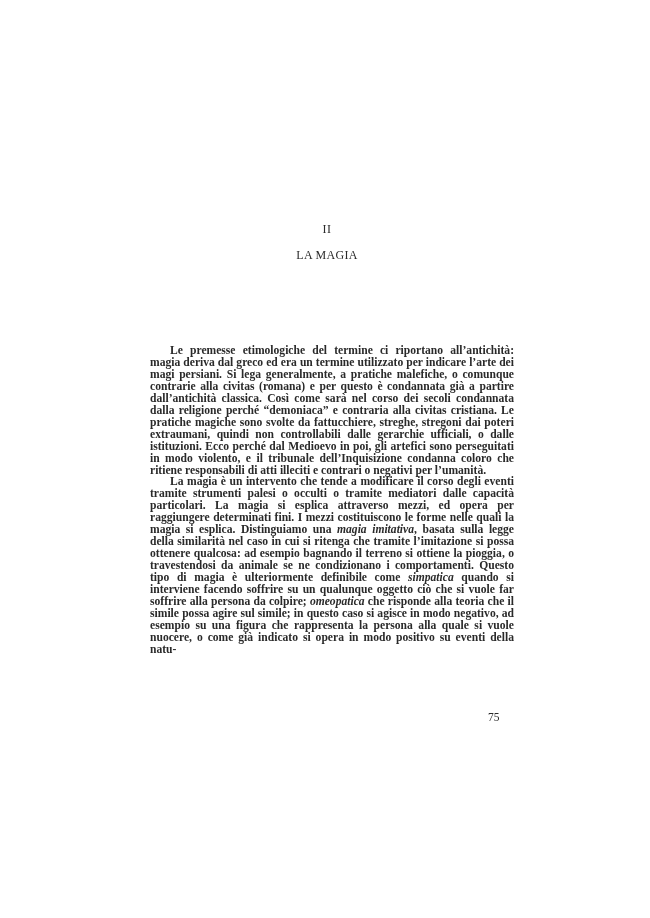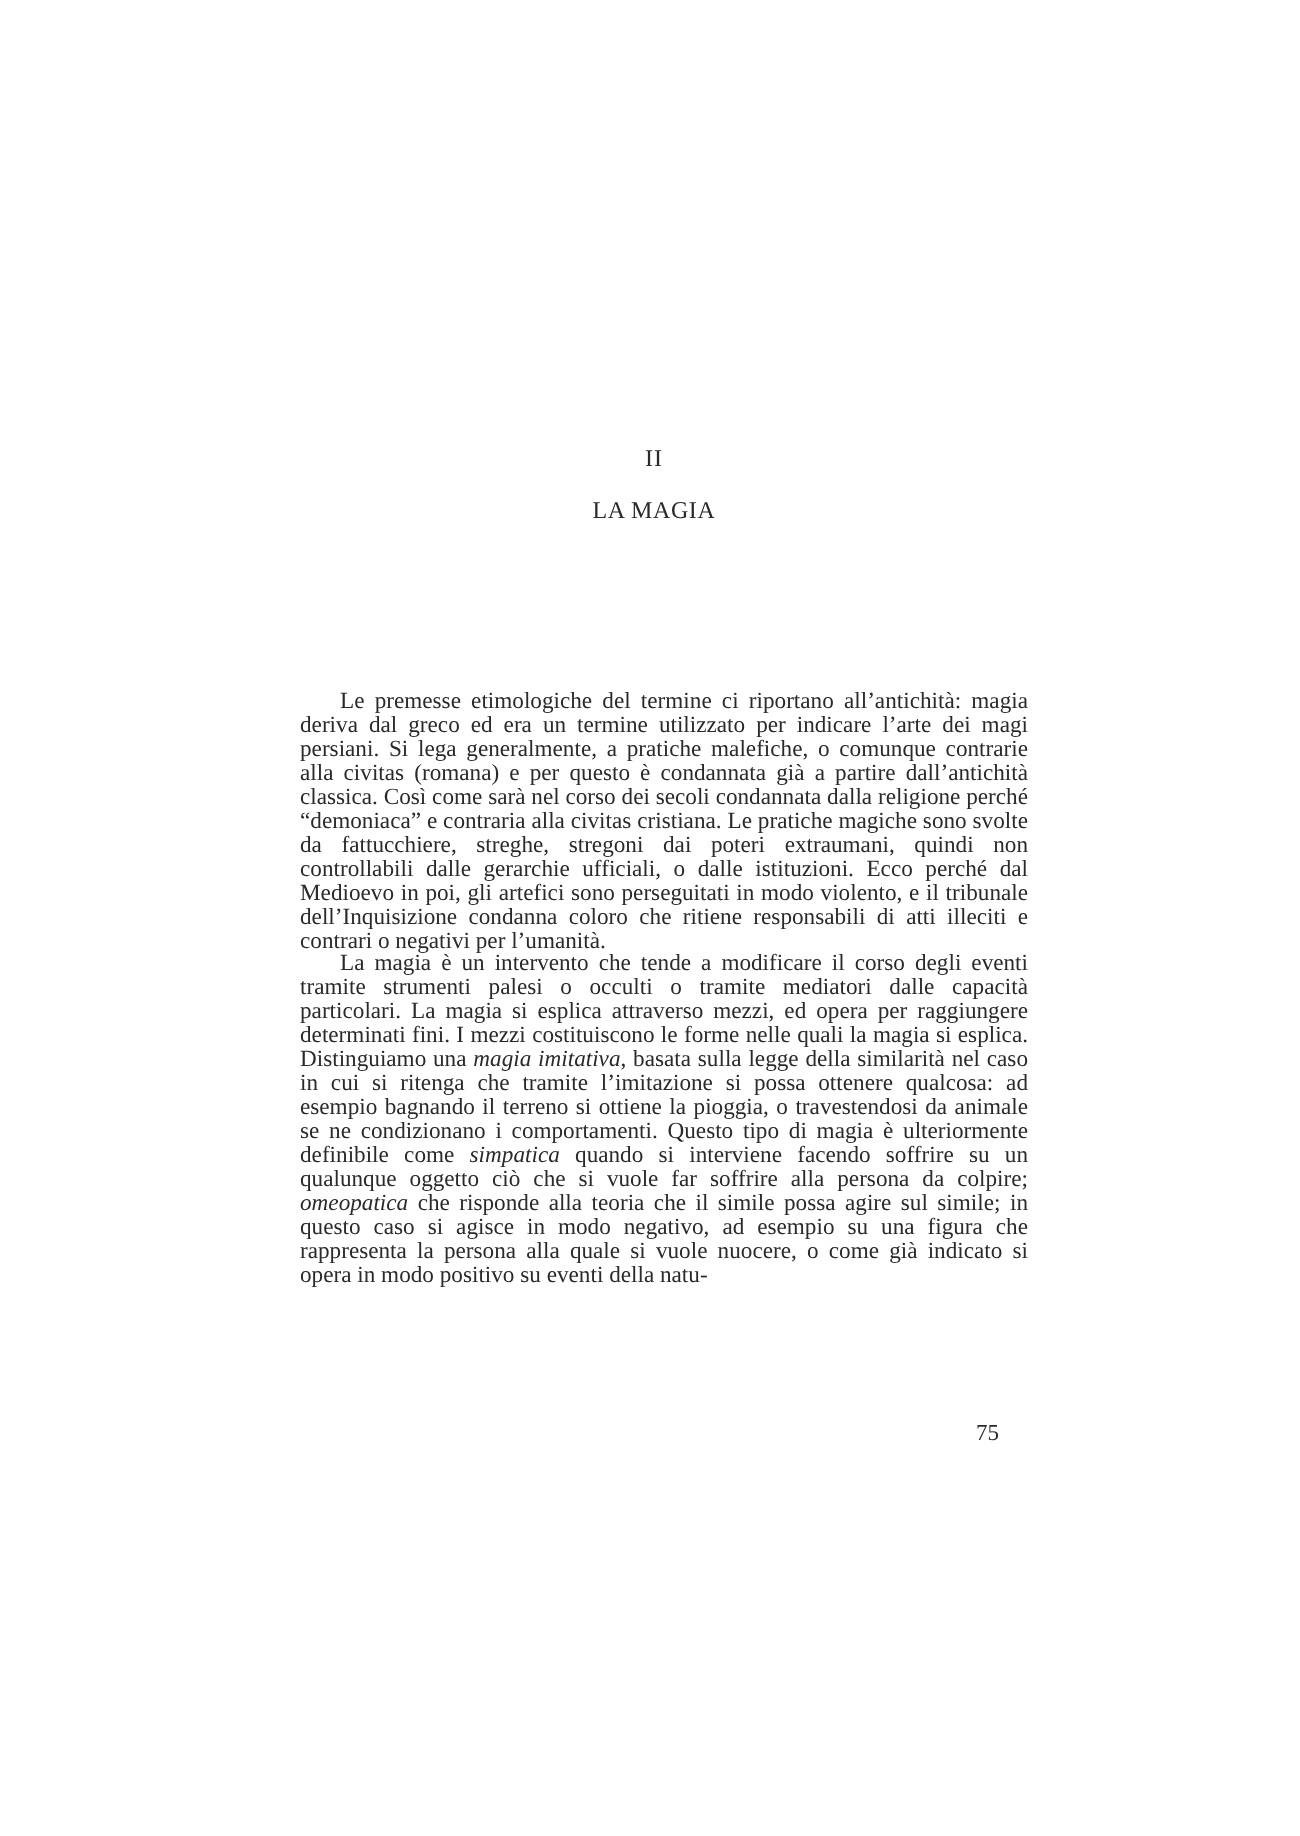--- a/index.html
+++ b/index.html
@@ -5,21 +5,21 @@
     html, body { margin: 0; padding: 0; background: #ffffff; }
     body { width: 650px; height: 918px; position: relative; overflow: hidden;
       font-family: "Liberation Serif", "DejaVu Serif", serif; color: #2a2a2a; }
     .page { position: absolute; left: 0; top: 0; width: 650px; height: 782px; background: #fff; }
     .chapter-num { position: absolute; top: 222px; left: 0; width: 654px; text-align: center;
       font-size: 12px; letter-spacing: 0.5px; }
     .chapter-title { position: absolute; top: 248px; left: 0; width: 654px; text-align: center;
       font-size: 12px; letter-spacing: 0.3px; }
     .body-text { position: absolute; top: 345px; left: 150px; width: 364px;
       font-size: 11.6px; line-height: 11.95px; text-align: justify; hyphens: manual; }
-    .body-text p { margin: 0; text-indent: 20px; }
+    .body-text p { margin: 0; text-indent: 20px; font-weight: bold; }
     .page-number { position: absolute; top: 711px; left: 488px; font-size: 11.5px; }
     em { font-style: italic; }
   </style>
 </head>
 <body>
 
 <div class="page">
   <div class="chapter-num">II</div>
   <div class="chapter-title">LA MAGIA</div>
 

